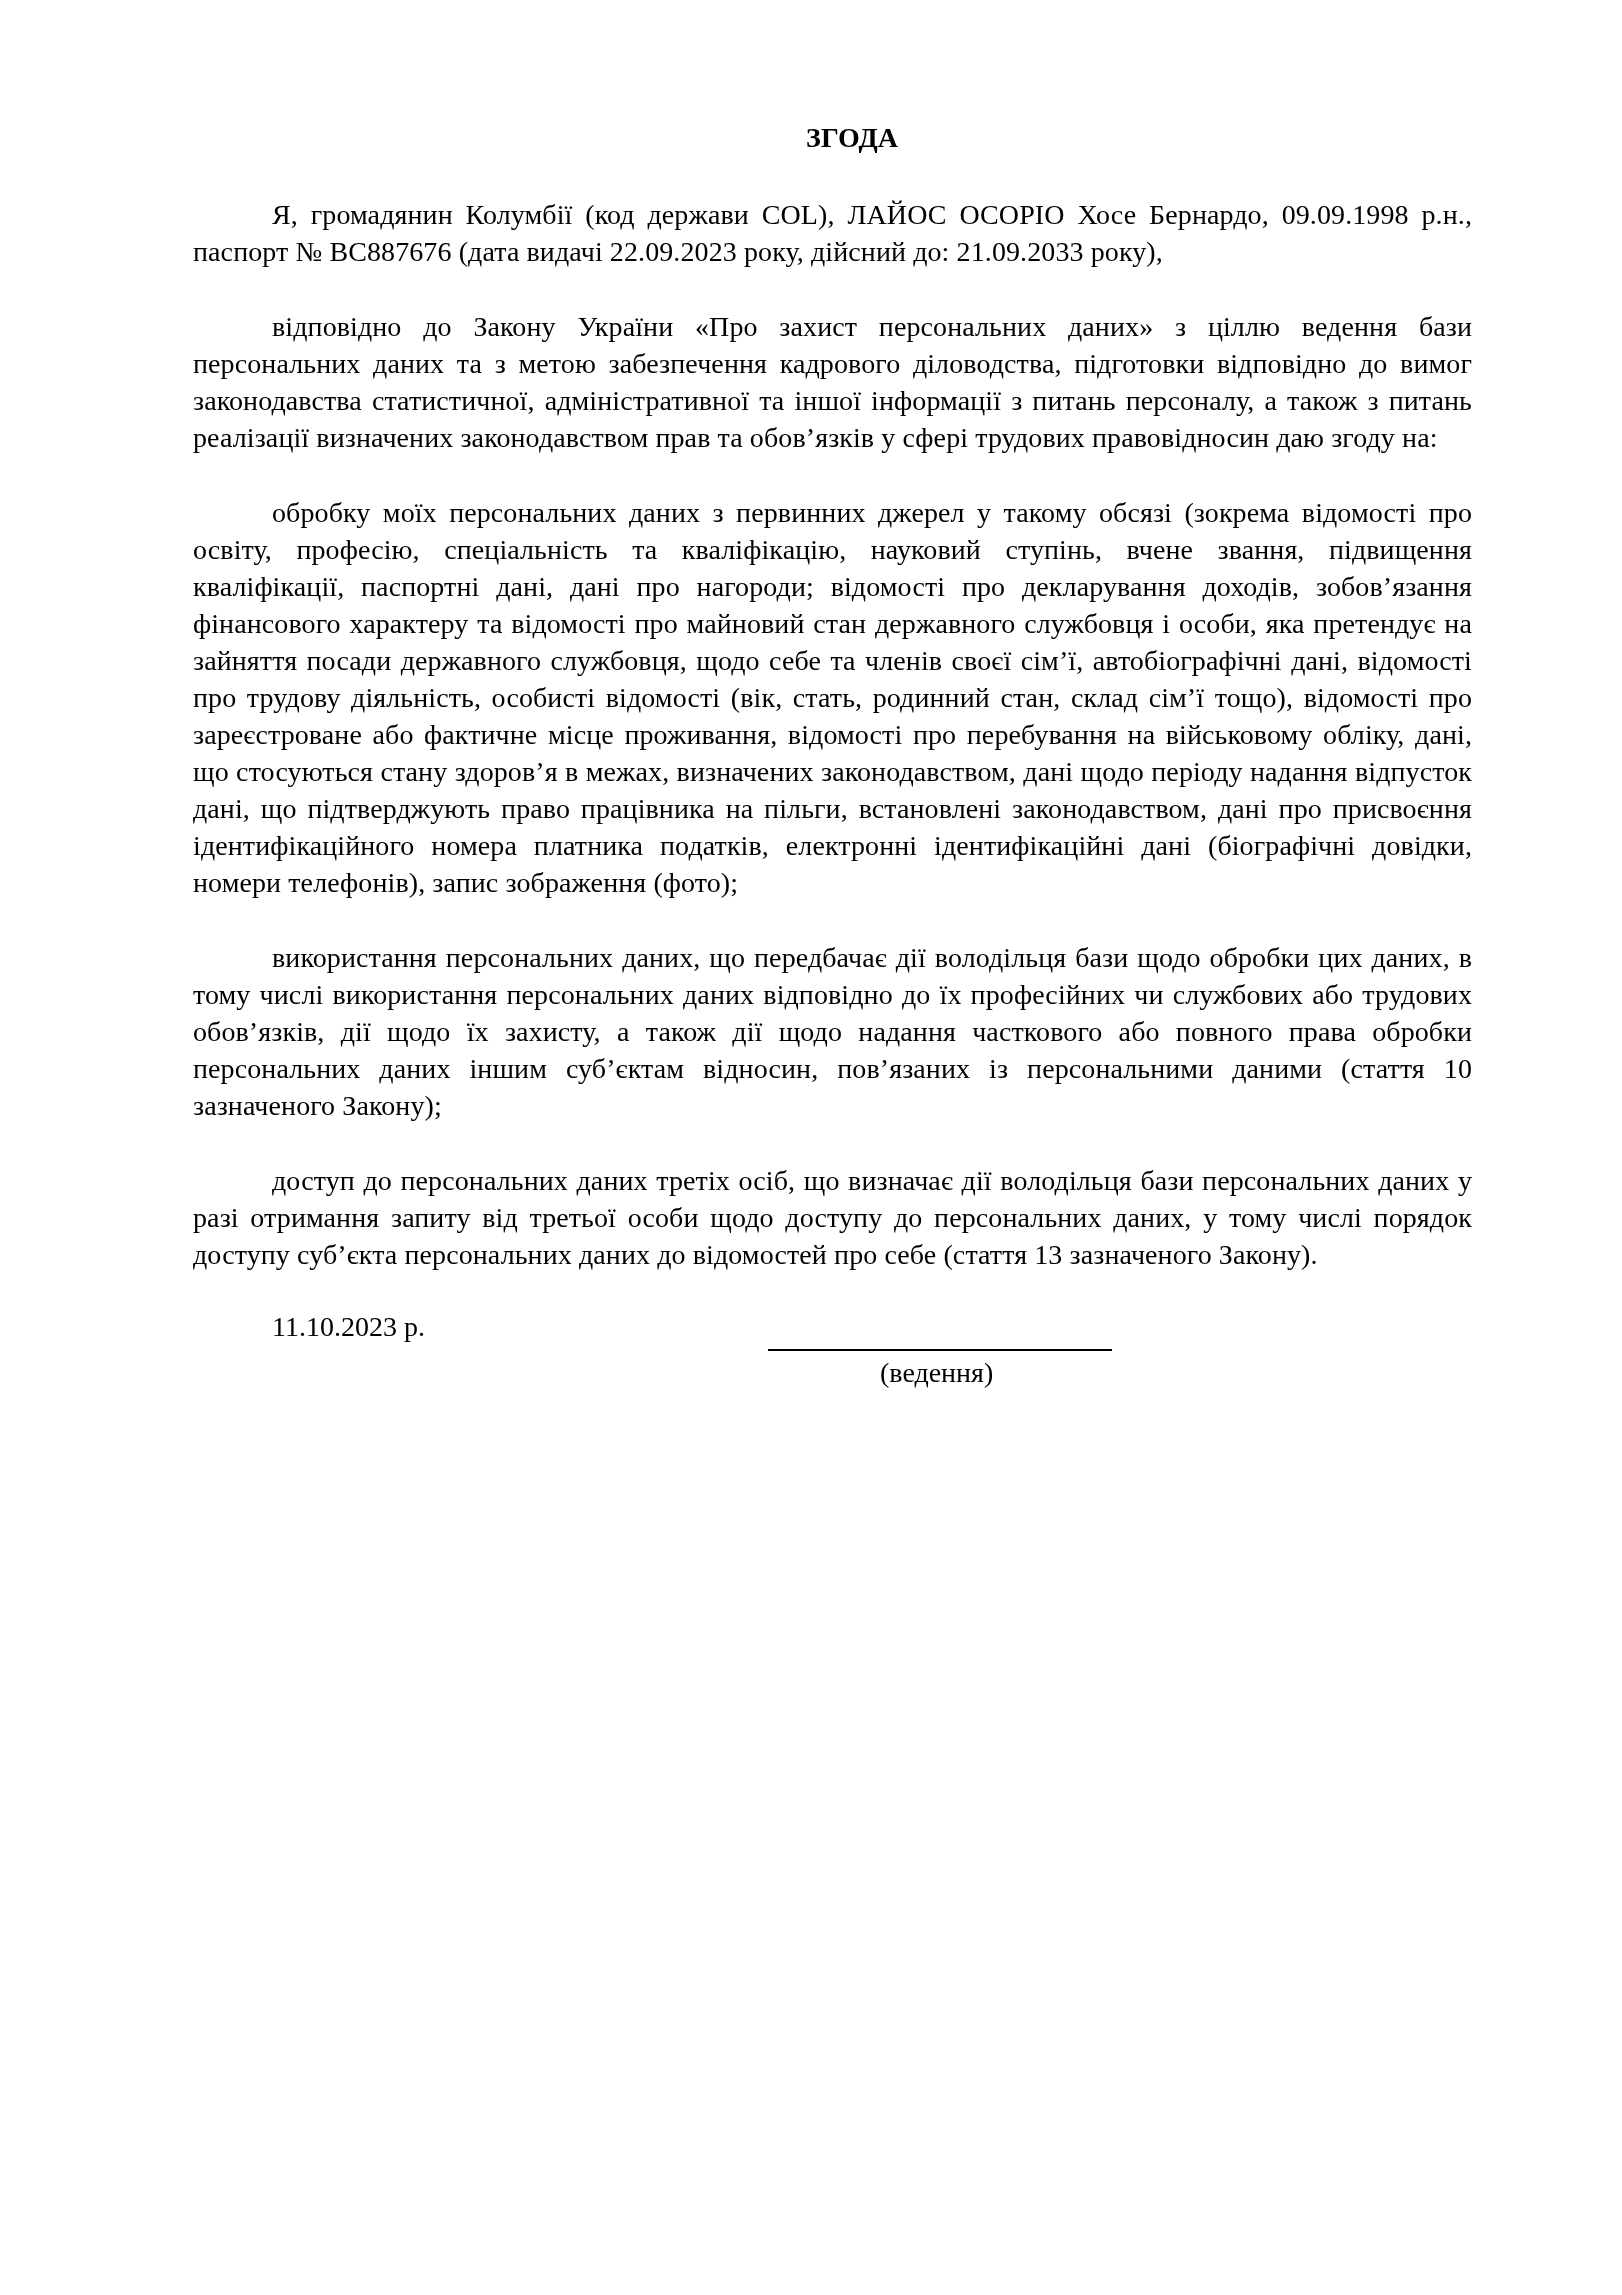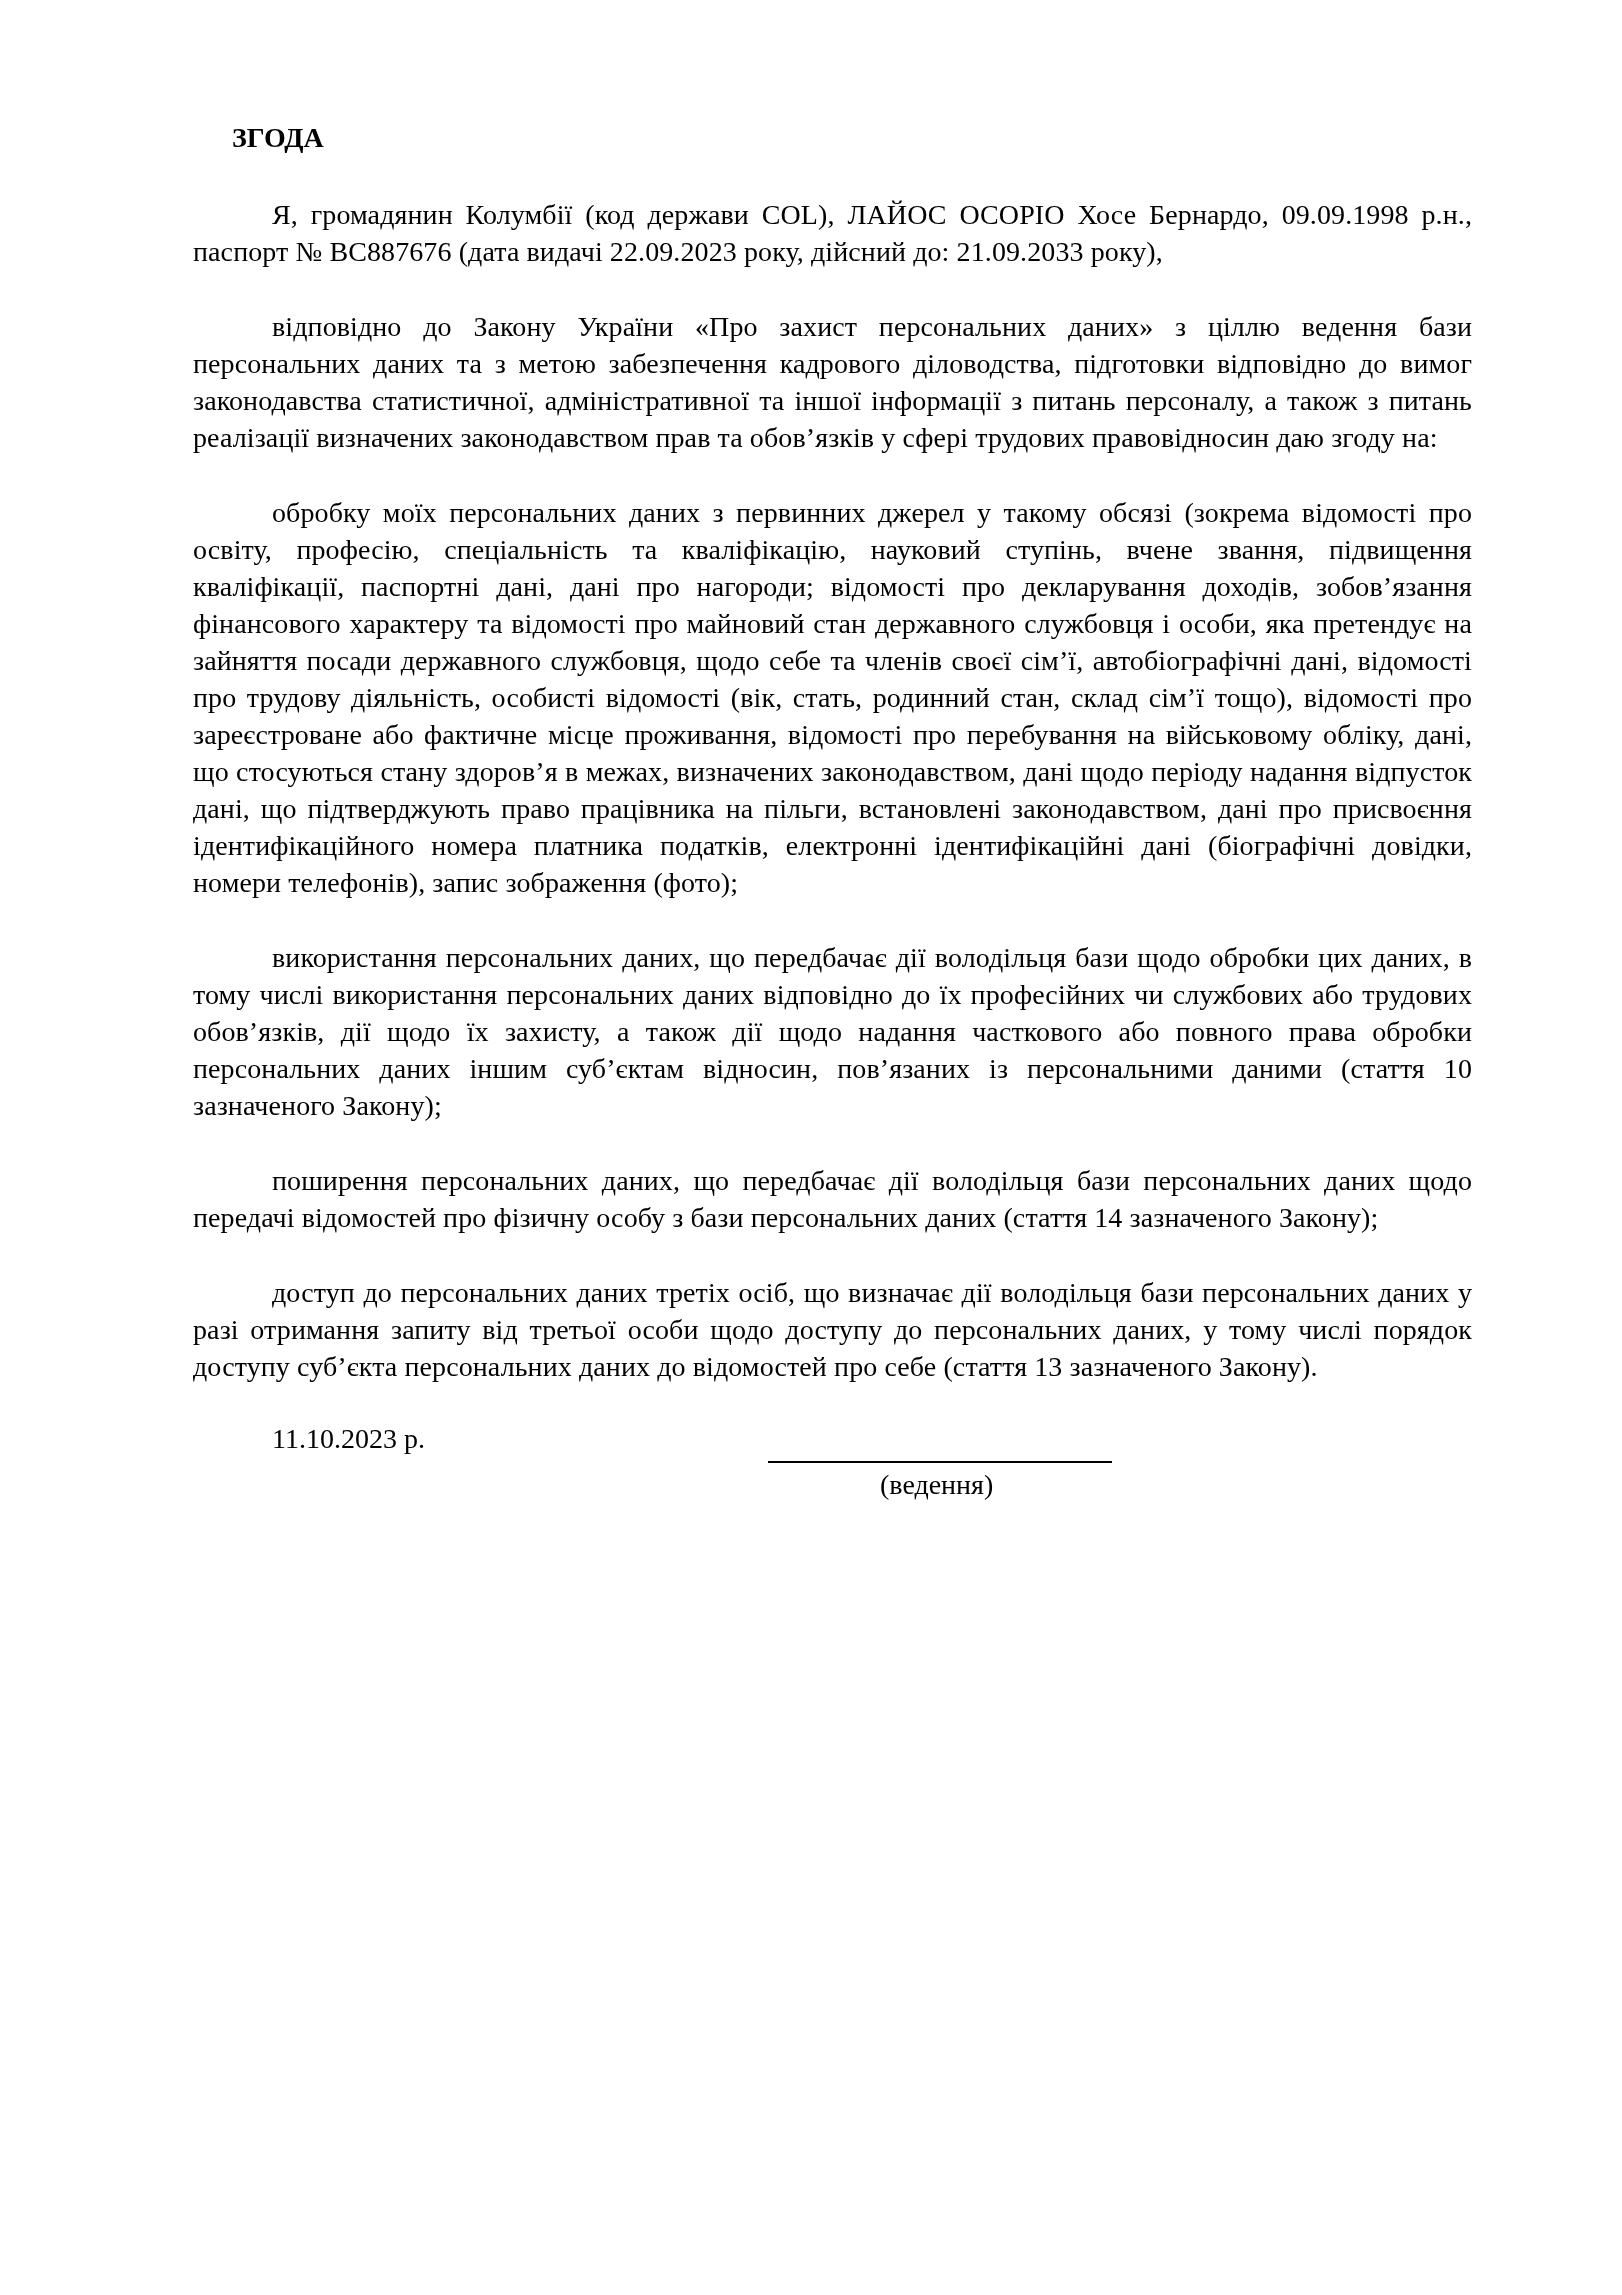--- a/index.html
+++ b/index.html
@@ -3,21 +3,21 @@
 <meta charset="utf-8">
 <style>
   html, body { margin: 0; padding: 0; background: #ffffff; }
   body { width: 1623px; height: 2295px; position: relative; overflow: hidden; }
   .page {
     position: absolute; left: 0; top: 0; width: 1623px; height: 2295px; background: #fff;
     font-family: "Liberation Serif", "DejaVu Serif", serif; color: #000;
   }
   .content { position: absolute; left: 193px; top: 118px; width: 1279px; }
   .title {
-    font-weight: bold; font-size: 28px; line-height: 39px;
+    text-align: center; font-weight: bold; font-size: 28px; line-height: 39px;
     margin: 0; padding-left: 39px; font-family: Liberation Serif, serif;
   }
   .body-text { margin-top: 39px; }
   p.par {
     margin: 12px 0 38px 0; font-size: 28px; line-height: 37px; text-align: justify;
     text-indent: 79px; letter-spacing: 0.1px;
   }
   .sig-block { position: relative; height: 131px; font-size: 28px; }
   .date { position: absolute; left: 79px; top: 0; }
   .sig-line { position: absolute; left: 575px; top: 38px; width: 344px; border-bottom: 2px solid #000; }
@@ -28,21 +28,20 @@
 
 <div class="page">
   <div class="content">
     <h1 class="title">ЗГОДА</h1>
 
     <div class="body-text">
       <p class="par">Я, громадянин Колумбії (код держави COL), ЛАЙОС ОСОРІО Хосе Бернардо, 09.09.1998 р.н., паспорт № BC887676 (дата видачі 22.09.2023 року, дійсний до: 21.09.2033 року),</p>
       <p class="par">відповідно до Закону України «Про захист персональних даних» з ціллю ведення бази персональних даних та з метою забезпечення кадрового діловодства, підготовки відповідно до вимог законодавства статистичної, адміністративної та іншої інформації з питань персоналу, а також з питань реалізації визначених законодавством прав та обов’язків у сфері трудових правовідносин даю згоду на:</p>
       <p class="par">обробку моїх персональних даних з первинних джерел у такому обсязі (зокрема відомості про освіту, професію, спеціальність та кваліфікацію, науковий ступінь, вчене звання, підвищення кваліфікації, паспортні дані, дані про нагороди; відомості про декларування доходів, зобов’язання фінансового характеру та відомості про майновий стан державного службовця і особи, яка претендує на зайняття посади державного службовця, щодо себе та членів своєї сім’ї, автобіографічні дані, відомості про трудову діяльність, особисті відомості (вік, стать, родинний стан, склад сім’ї тощо), відомості про зареєстроване або фактичне місце проживання, відомості про перебування на військовому обліку, дані, що стосуються стану здоров’я в межах, визначених законодавством, дані щодо періоду надання відпусток дані, що підтверджують право працівника на пільги, встановлені законодавством, дані про присвоєння ідентифікаційного номера платника податків, електронні ідентифікаційні дані (біографічні довідки, номери телефонів), запис зображення (фото);</p>
       <p class="par">використання персональних даних, що передбачає дії володільця бази щодо обробки цих даних, в тому числі використання персональних даних відповідно до їх професійних чи службових або трудових обов’язків, дії щодо їх захисту, а також дії щодо надання часткового або повного права обробки персональних даних іншим суб’єктам відносин, пов’язаних із персональними даними (стаття 10 зазначеного Закону);</p>
-      <p class="par">поширення персональних даних, що передбачає дії володільця бази персональних даних щодо передачі відомостей про фізичну особу з бази персональних даних (стаття 14 зазначеного Закону);</p>
       <p class="par">доступ до персональних даних третіх осіб, що визначає дії володільця бази персональних даних у разі отримання запиту від третьої особи щодо доступу до персональних даних, у тому числі порядок доступу суб’єкта персональних даних до відомостей про себе (стаття 13 зазначеного Закону).</p>
     </div>
 
     <div class="sig-block">
       <span class="date">11.10.2023 р.</span>
       <div class="sig-line"></div>
       <span class="sig-label">(ведення)</span>
     </div>
   </div>
 </div>

